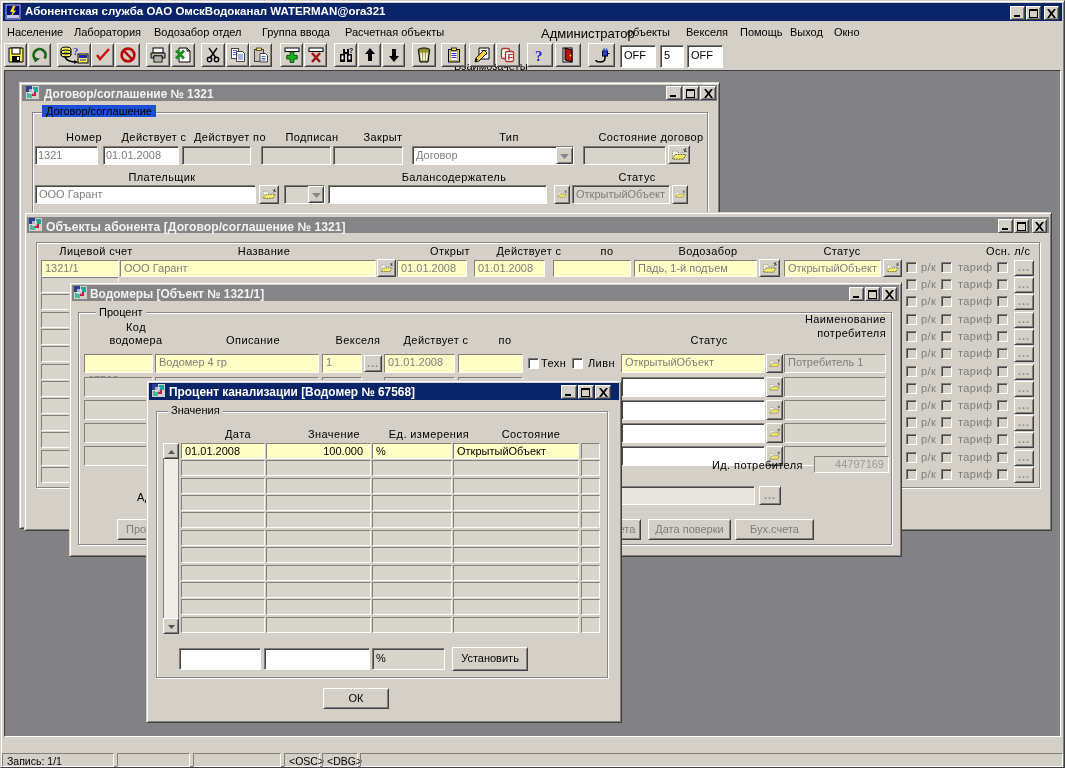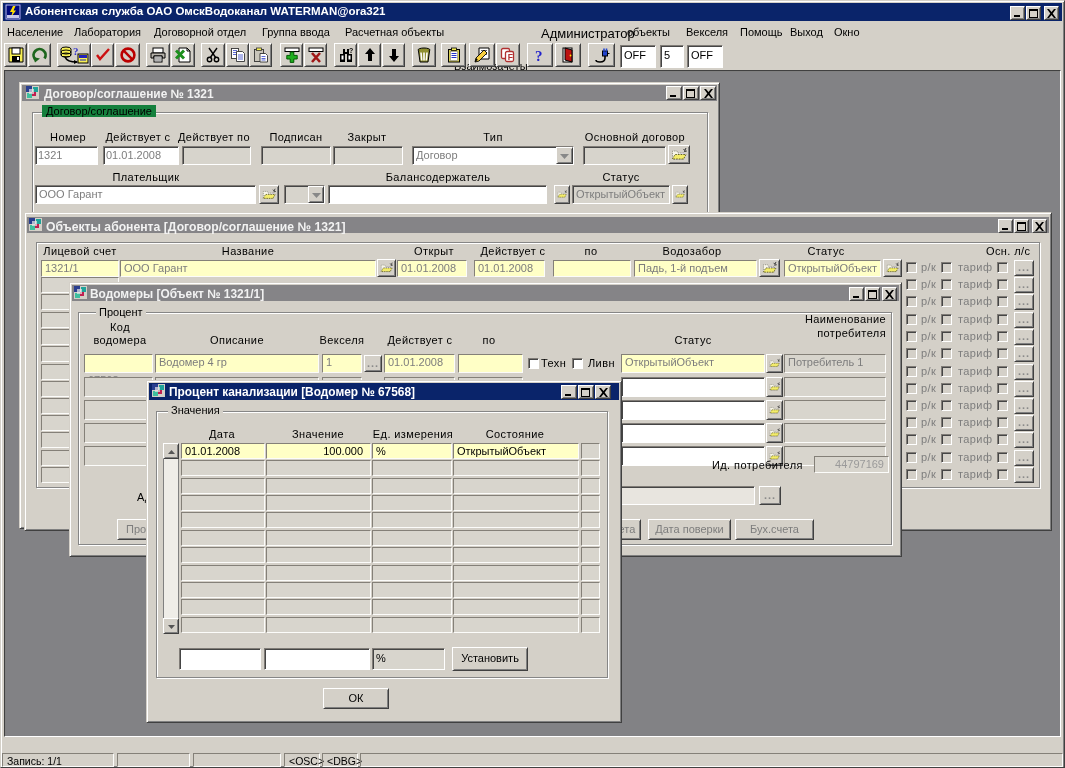--- a/index.html
+++ b/index.html
@@ -8,21 +8,21 @@
 .btn3d{border:1px solid;border-color:#fff #404040 #404040 #fff;box-shadow:inset 1px 1px 0 #d4d0c8,inset -1px -1px 0 #808080;background:#d4d0c8;}
 .sunk2{border:1px solid;border-color:#807c77 #fff #fff #807c77;box-shadow:inset 1px 1px 0 #454545;background:#fff;}
 .cell{border:1px solid;border-color:#848078 #fcfcfa #fcfcfa #848078;background:#d8d5cd;}
 .cellY{background:#ffffc6;}
 .etched{border:1px solid #868686;box-shadow:inset 1px 1px 0 #fff, 1px 1px 0 #fff;}
 .cap{height:16px;color:#fff;font-weight:bold;font-size:11.5px;display:flex;align-items:center;}
 .capg{background:#858487;}
 .capb{background:#0a246a;}
 .capbtn{position:absolute;width:16px;height:14px;background:#d4d0c8;border:1px solid;border-color:#fff #404040 #404040 #fff;box-shadow:inset 1px 1px 0 #d4d0c8,inset -1px -1px 0 #808080;display:flex;align-items:center;justify-content:center;}
 .lab{position:absolute;white-space:nowrap;letter-spacing:0.4px;}
-.ctr{transform:translateX(-50%);}
+.ctr{transform:translateX(-50%);margin-left:16px;}
 .gry{color:#7d7d7d;}
 .cb{position:absolute;width:11px;height:11px;border:1px solid;border-color:#807c77 #fff #fff #807c77;box-shadow:inset 1px 1px 0 #454545;background:#d4d0c8;}
 .cbw{background:#fff;}
 .dots{color:#8a8a8a;font-weight:bold;letter-spacing:1px;}
 .btn3d div{white-space:nowrap;}
 </style></head><body>
 <div class="abs" style="left:0;top:0;width:1065px;height:768px;border:1px solid;border-color:#d4d0c8 #404040 #404040 #d4d0c8;box-shadow:inset 1px 1px 0 #fff,inset -1px -1px 0 #808080;"></div>
 <div class="abs capb" style="left:3px;top:3px;width:1059px;height:18px;"></div>
 <svg class="abs" style="left:5px;top:4px" width="16" height="16" viewBox="0 0 16 16">
     <rect x="0" y="0" width="16" height="16" fill="#00087a"></rect>
@@ -41,21 +41,21 @@
       <path d="M0 0 h9 v9 h-9 z M1 2 h7 v6 h-7 z" fill="#000" fill-rule="evenodd"></path>
     </svg>
   </div>
 <div class="capbtn" style="left:1044px;top:6px;width:15px;height:14px;">
     <svg width="9" height="9" viewBox="0 0 9 9">
       <path d="M0 0 L2 0 L4.5 3 L7 0 L9 0 L5.7 4.5 L9 9 L7 9 L4.5 6 L2 9 L0 9 L3.3 4.5 Z" fill="#000"></path>
     </svg>
   </div>
 <div class="abs" style="left:7px;top:26px;font-size:11px;">Население</div>
 <div class="abs" style="left:74px;top:26px;font-size:11px;">Лаборатория</div>
-<div class="abs" style="left:154px;top:26px;font-size:11px;">Договорной отдел</div>
+<div class="abs" style="left:154px;top:26px;font-size:11px;">Водозабор отдел</div>
 <div class="abs" style="left:262px;top:26px;font-size:11px;">Группа ввода</div>
 <div class="abs" style="left:345px;top:26px;font-size:11px;">Расчетная объекты</div>
 <div class="abs" style="left:454px;top:26px;font-size:11px;margin-top:34px;">Взаимозачеты</div>
 <div class="abs" style="left:541px;top:26px;font-size:13px;">Администратор</div>
 <div class="abs" style="left:627px;top:26px;font-size:11px;">объекты</div>
 <div class="abs" style="left:686px;top:26px;font-size:11px;">Векселя</div>
 <div class="abs" style="left:740px;top:26px;font-size:11px;">Помощь</div>
 <div class="abs" style="left:790px;top:26px;font-size:11px;">Выход</div>
 <div class="abs" style="left:834px;top:26px;font-size:11px;">Окно</div>
 <div class="abs btn3d" style="left:4px;top:43px;width:23px;height:24px;">
@@ -247,28 +247,28 @@
     <svg width="10" height="9" viewBox="0 0 10 9">
       <path d="M0 0 h9 v9 h-9 z M1 2 h7 v6 h-7 z" fill="#000" fill-rule="evenodd"></path>
     </svg>
   </div>
 <div class="capbtn" style="left:700px;top:86px;width:16px;height:14px;">
     <svg width="9" height="9" viewBox="0 0 9 9">
       <path d="M0 0 L2 0 L4.5 3 L7 0 L9 0 L5.7 4.5 L9 9 L7 9 L4.5 6 L2 9 L0 9 L3.3 4.5 Z" fill="#000"></path>
     </svg>
   </div>
 <div class="abs etched" style="left:32px;top:112px;width:676px;height:412px;"></div>
-<div class="abs" style="left:42px;top:105px;background:#15803d;padding:0 4px;">Договор/соглашение</div>
+<div class="abs" style="left:42px;top:105px;background:#1d4ed8;padding:0 4px;">Договор/соглашение</div>
 <div class="lab ctr" style="left:68px;top:131px;">Номер</div>
 <div class="lab ctr" style="left:138px;top:131px;">Действует с</div>
 <div class="lab ctr" style="left:214px;top:131px;">Действует по</div>
 <div class="lab ctr" style="left:296px;top:131px;">Подписан</div>
 <div class="lab ctr" style="left:367px;top:131px;">Закрыт</div>
 <div class="lab ctr" style="left:493px;top:131px;">Тип</div>
-<div class="lab ctr" style="left:635px;top:131px;">Основной договор</div>
+<div class="lab ctr" style="left:635px;top:131px;">Состояние договор</div>
 <div class="abs sunk2 gry" style="left:35px;top:146px;width:63px;height:19px;">
     <div style="position:absolute;left:2px;top:2px;">1321</div>
   </div>
 <div class="abs sunk2 gry" style="left:103px;top:146px;width:76px;height:19px;">
     <div style="position:absolute;left:2px;top:2px;">01.01.2008</div>
   </div>
 <div class="abs sunk2" style="left:182px;top:146px;width:69px;height:19px;background:#d7d4cc;"></div>
 <div class="abs sunk2" style="left:261px;top:146px;width:70px;height:19px;background:#d7d4cc;"></div>
 <div class="abs sunk2" style="left:333px;top:146px;width:70px;height:19px;background:#d7d4cc;"></div>
 <div class="abs sunk2" style="left:412px;top:146px;width:162px;height:19px;">

